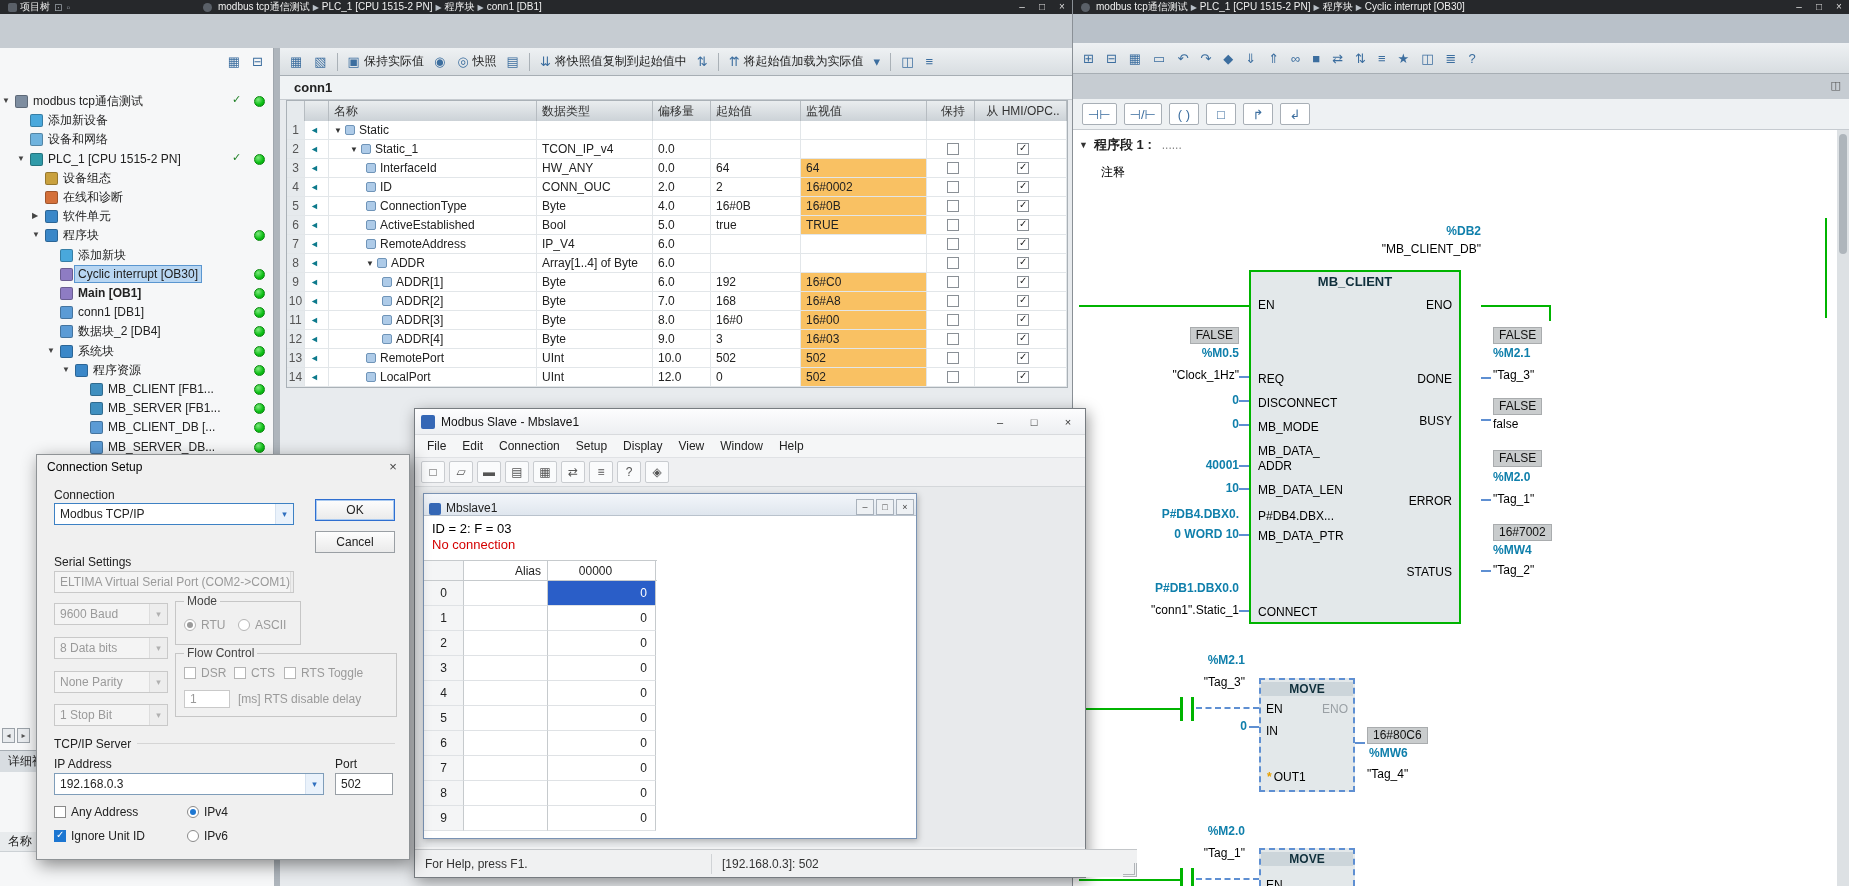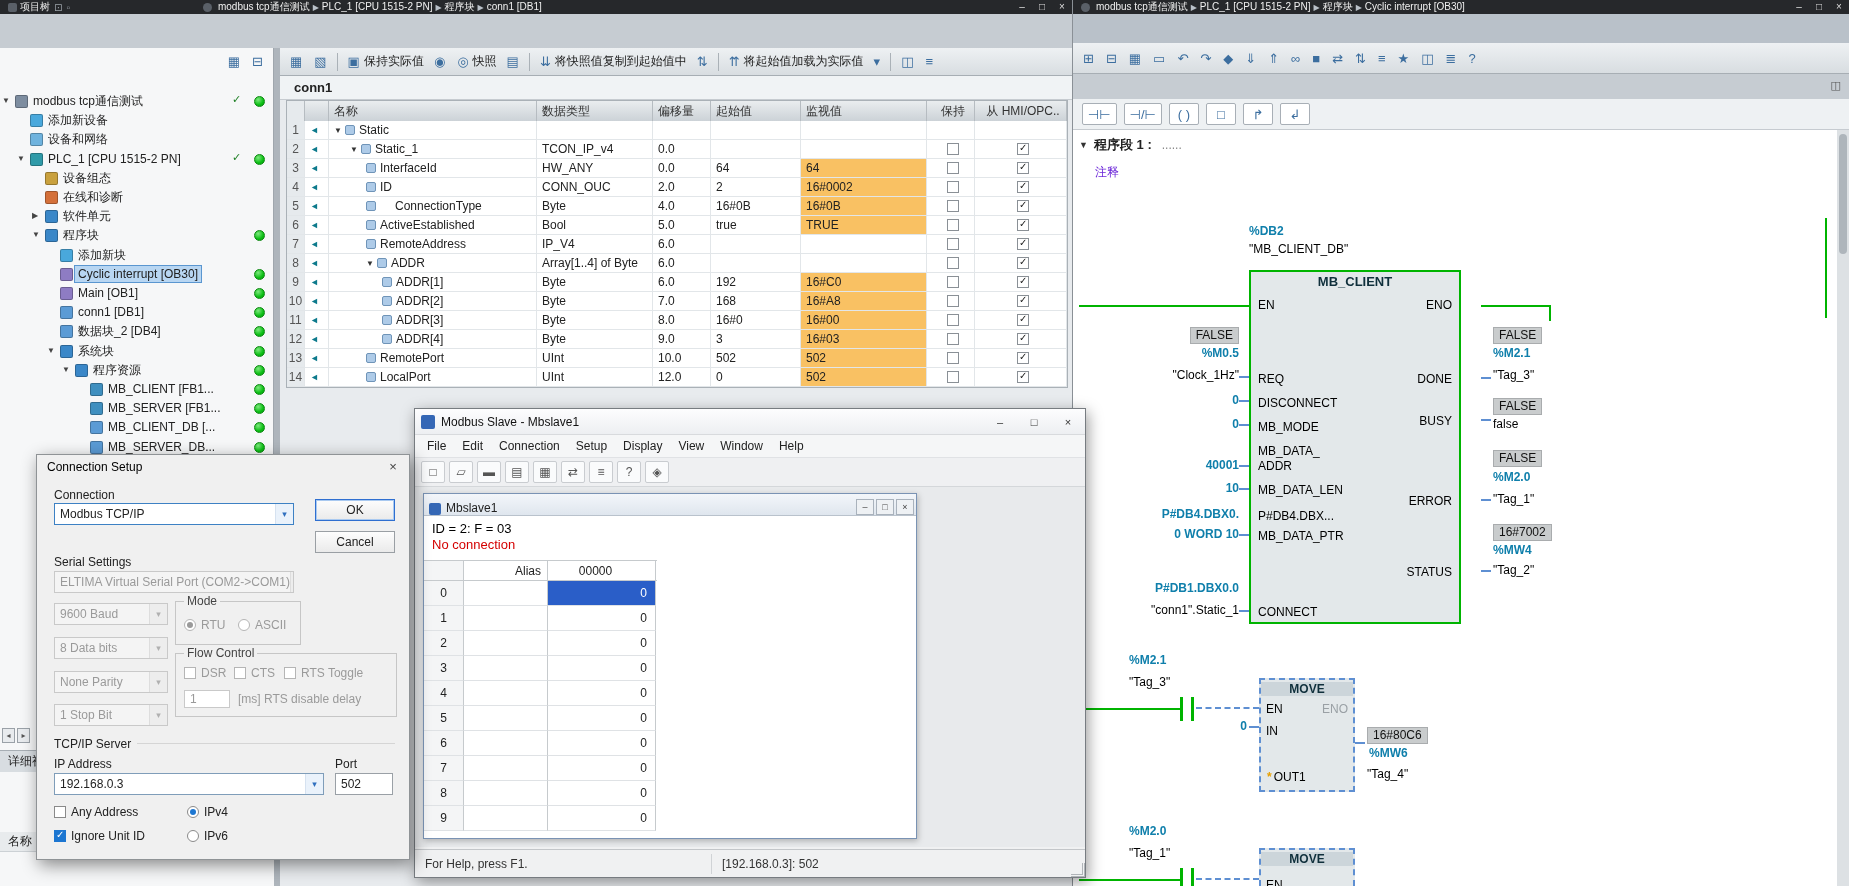--- a/index.html
+++ b/index.html
@@ -83,21 +83,21 @@
 .ghead{display:flex;height:21px;border-top:1px solid #c6cacd;border-bottom:1px solid #c6cacd;background:#fff;font-size:12px}
 .ghead .gc{border-bottom:none}
 .grow{display:flex;height:25px;font-size:12px}
 .gc{border-right:1px solid #c6cacd;border-bottom:1px solid #dfe2e5;display:flex;align-items:center;overflow:hidden}
 .gc-num{width:40px;background:#f4f5f6;justify-content:center;color:#222}
 .gc-alias{width:84px;background:#fff}
 .gc-val{width:108px;background:#fff;justify-content:flex-end;padding-right:8px}
 .gc-val.gsel{background:#2a5ec8;color:#fff}
 .ghead .gc-alias{justify-content:flex-end;padding-right:6px}
 .ghead .gc-val{justify-content:center;padding-right:12px}
-#mb-status{position:absolute;left:0;bottom:0;width:670px;height:28px;background:#f0f1f2;border-top:1px solid #c3c6c9;display:flex;align-items:center;font-size:12px;color:#333}
+#mb-status{position:absolute;left:0;bottom:0;width:722px;height:28px;background:#f0f1f2;border-top:1px solid #c3c6c9;display:flex;align-items:center;font-size:12px;color:#333}
 .sb-help{width:296px;padding-left:10px}
 .sb-sec{border-left:1px solid #d0d3d6;height:20px;display:flex;align-items:center;padding:0 10px}
 .grip{margin-left:auto;width:14px;height:14px;border-right:3px double #b0b4b8;border-bottom:3px double #b0b4b8;align-self:flex-end}
 
 #connsetup{position:absolute;left:36px;top:454px;width:374px;height:406px;background:#f0f0f0;border:1px solid #8f9396;box-shadow:3px 5px 16px rgba(0,0,0,.45);font-size:12px;z-index:50}
 .cs-title{height:24px;display:flex;align-items:center;padding-left:10px;font-size:12px;color:#000}
 .cs-x{margin-left:auto;width:32px;text-align:center;color:#444;font-size:13px;line-height:24px}
 .lbl{position:absolute;font-size:12px;color:#222;white-space:nowrap}
 .combo{position:absolute;height:22px;background:#fff;border:1px solid #7f9db9;display:flex;align-items:center;padding-left:5px;font-size:12px;white-space:nowrap;overflow:hidden}
 .combo .arr{margin-left:auto;width:18px;height:100%;display:flex;align-items:center;justify-content:center;font-size:9px;color:#2f6fbf;border-left:1px solid #d6e2f0;background:#eaf2fb;flex:none}
@@ -128,31 +128,31 @@
 #iface-ico{position:absolute;right:8px;top:79px;font-size:11px;color:#555}
 #favorites{position:absolute;left:0;top:99px;width:777px;height:31px;background:#eef1f3;border-bottom:1px solid #c6cbd0;display:flex;align-items:center;padding-left:8px}
 #favorites .tb-btn{border:1px solid #a8afb6;background:#fff;height:22px;min-width:30px;justify-content:center;margin-right:6px;font-size:11px;color:#333}
 #canvas{position:absolute;left:0;top:130px;width:765px;height:756px;background:#fff}
 #rw-vscroll{position:absolute;right:0;top:130px;width:12px;height:756px;background:#dde1e4}
 #rw-vscroll .thumb{position:absolute;left:2px;top:4px;width:8px;height:120px;background:#aeb5bb;border-radius:4px}
 .nethead{position:absolute;left:6px;top:136px;font-size:13px;display:flex;align-items:center}
 .nethead .tri{font-size:9px;color:#333;margin-right:6px}
 .nethead b{font-weight:bold}
 .netdots{color:#888;margin-left:10px;font-size:12px}
-.netcomment{position:absolute;left:22px;top:164px;color:#6d28d9;font-size:12px}
+.netcomment{position:absolute;left:28px;top:164px;color:#000000;font-size:12px}
 
 .wire{position:absolute;background:#00b400}
 .dash{position:absolute;border-top:2px dashed #5e8fd2;height:0}
 .badge{display:inline-block;background:#c9cccd;border:1px solid #a9acae;padding:0 5px;font-size:12px;line-height:15px;color:#111}
 .addr{color:#0f7fab;font-weight:bold}
 .val{color:#0f7fab;font-weight:bold}
 .sym{color:#000}
 .rline{position:absolute;font-size:12px;white-space:nowrap;line-height:15px}
 .rr{text-align:right}
-.cc{text-align:left}
+.cc{text-align:right}
 #mbc{position:absolute;left:176px;top:270px;width:212px;height:354px;background:#e3e8ea;border:2px solid #00b400}
 #mbc .btitle{position:absolute;left:0;top:2px;width:100%;text-align:center;font-weight:bold;font-size:13px;color:#10303c}
 .pin{position:absolute;font-size:12px;color:#000;line-height:14px;white-space:nowrap}
 .pin.gray{color:#9aa0a5}
 .movebox{position:absolute;width:96px;background:#e3e8ea;border:2px dashed #5e8fd2}
 .movebox .btitle{position:absolute;left:0;top:2px;width:100%;text-align:center;font-weight:bold;font-size:12px;color:#10303c;background:#ccd5da}
 .cbar{position:absolute;width:3px;background:#00b400}
 .star{color:#e8a000;font-weight:bold;margin-right:2px}
 </style>
 </head>
@@ -228,21 +228,21 @@
           </div>
           <div class="titem" style="top: 153.6px;">
             <span class="ticon ic-add-block" style="left: 60px;"></span>
             <span class="tlabel" style="left: 75px;">添加新块</span>
           </div>
           <div class="titem sel" style="top: 172.8px;">
             <span class="ticon ic-ob" style="left: 60px;"></span>
             <span class="tlabel" style="left: 75px;">Cyclic interrupt [OB30]</span>
             <span class="tdot"></span>
           </div>
-          <div class="titem" style="top: 192px;">
+          <div class="titem" style="top: 192px; font-weight: bold;">
             <span class="ticon ic-ob" style="left: 60px;"></span>
             <span class="tlabel" style="left: 75px;">Main [OB1]</span>
             <span class="tdot"></span>
           </div>
           <div class="titem" style="top: 211.2px;">
             <span class="ticon ic-db" style="left: 60px;"></span>
             <span class="tlabel" style="left: 75px;">conn1 [DB1]</span>
             <span class="tdot"></span>
           </div>
           <div class="titem" style="top: 230.4px;">
@@ -436,21 +436,21 @@
               </div>
               <div class="c c-hmi">
                 <span class="cb checked"></span>
               </div>
             </div>
             <div class="dbrow">
               <div class="c c-num">5</div>
               <div class="c c-icon">
                 <span>◄</span>
               </div>
-              <div class="c c-name" style="padding-left: 37px; gap: 15px;">
+              <div class="c c-name" style="padding-left: 37px;">
                 <span class="mini"></span>
                 <span>ConnectionType</span>
               </div>
               <div class="c c-type">Byte</div>
               <div class="c c-off">4.0</div>
               <div class="c c-start">16#0B</div>
               <div class="c c-mon orange">16#0B</div>
               <div class="c c-ret">
                 <span class="cb"></span>
               </div>

